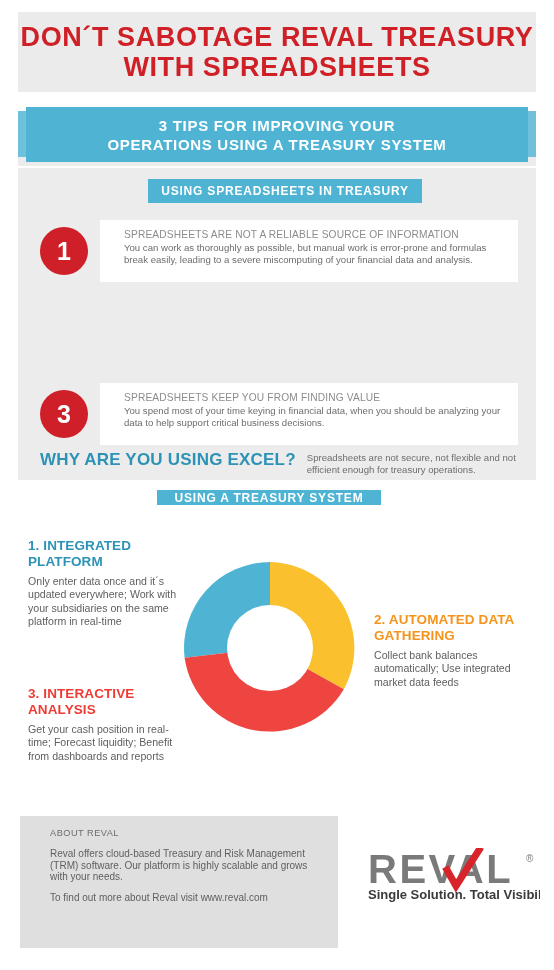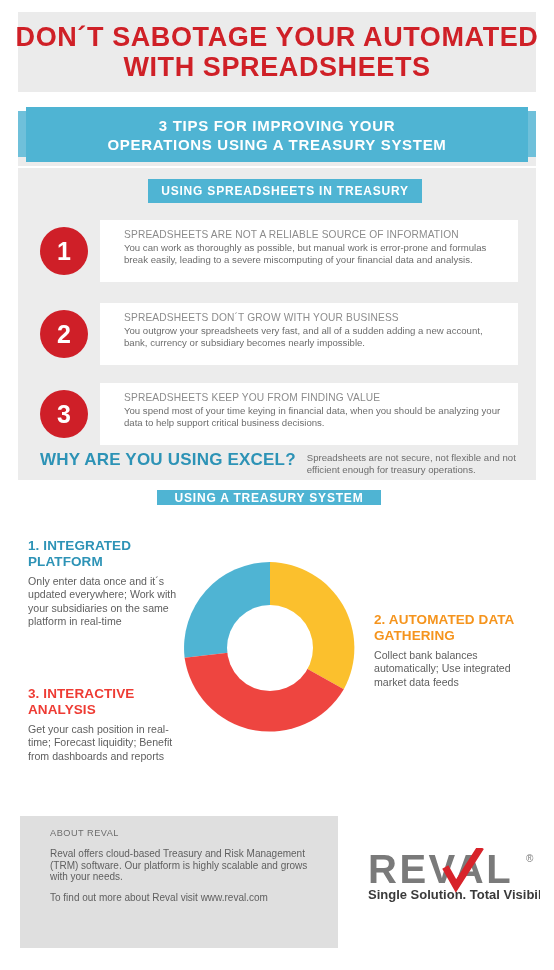--- a/index.html
+++ b/index.html
@@ -278,21 +278,21 @@
     height: 58px;
   }
   .logo-wrap svg { display: block; }
 </style>
 </head>
 <body>
 
 <div class="page">
 
   <div class="title-block">
-    <div class="title-line">DON´T SABOTAGE YOUR AUTOMATED</div>
+    <div class="title-line">DON´T SABOTAGE REVAL TREASURY</div>
     <div class="title-line">WITH SPREADSHEETS</div>
   </div>
 
   <div class="ribbon-wrap">
     <div class="ribbon-shadowstrip"></div>
     <div class="ribbon-tab-l"></div>
     <div class="ribbon-tab-r"></div>
     <div class="ribbon-main">
       <div class="ribbon-line">3 TIPS FOR IMPROVING YOUR</div>
       <div class="ribbon-line">OPERATIONS USING A TREASURY SYSTEM</div>
@@ -304,27 +304,20 @@
     <div class="section-tag" id="tag-spreadsheets">USING SPREADSHEETS IN TREASURY</div>
 
     <div class="tip-row" id="tip-1">
       <div class="tip-card">
         <div class="tip-head">SPREADSHEETS ARE NOT A  RELIABLE SOURCE OF INFORMATION</div>
         <div class="tip-body">You can work as thoroughly as possible, but manual work is error-prone and formulas break easily, leading to a severe miscomputing of your financial data and analysis.</div>
       </div>
       <div class="tip-badge">1</div>
     </div>
 
-    <div class="tip-row" id="tip-2">
-      <div class="tip-card">
-        <div class="tip-head">SPREADSHEETS DON´T GROW WITH YOUR BUSINESS</div>
-        <div class="tip-body">You outgrow your spreadsheets very fast, and all of a sudden adding a new account, bank, currency or subsidiary becomes nearly impossible.</div>
-      </div>
-      <div class="tip-badge">2</div>
-    </div>
 
     <div class="tip-row" id="tip-3">
       <div class="tip-card">
         <div class="tip-head">SPREADSHEETS KEEP YOU FROM FINDING VALUE</div>
         <div class="tip-body">You spend most of your time keying in financial data, when you should be analyzing your data to help support critical business decisions.</div>
       </div>
       <div class="tip-badge">3</div>
     </div>
 
     <div class="why-row">

